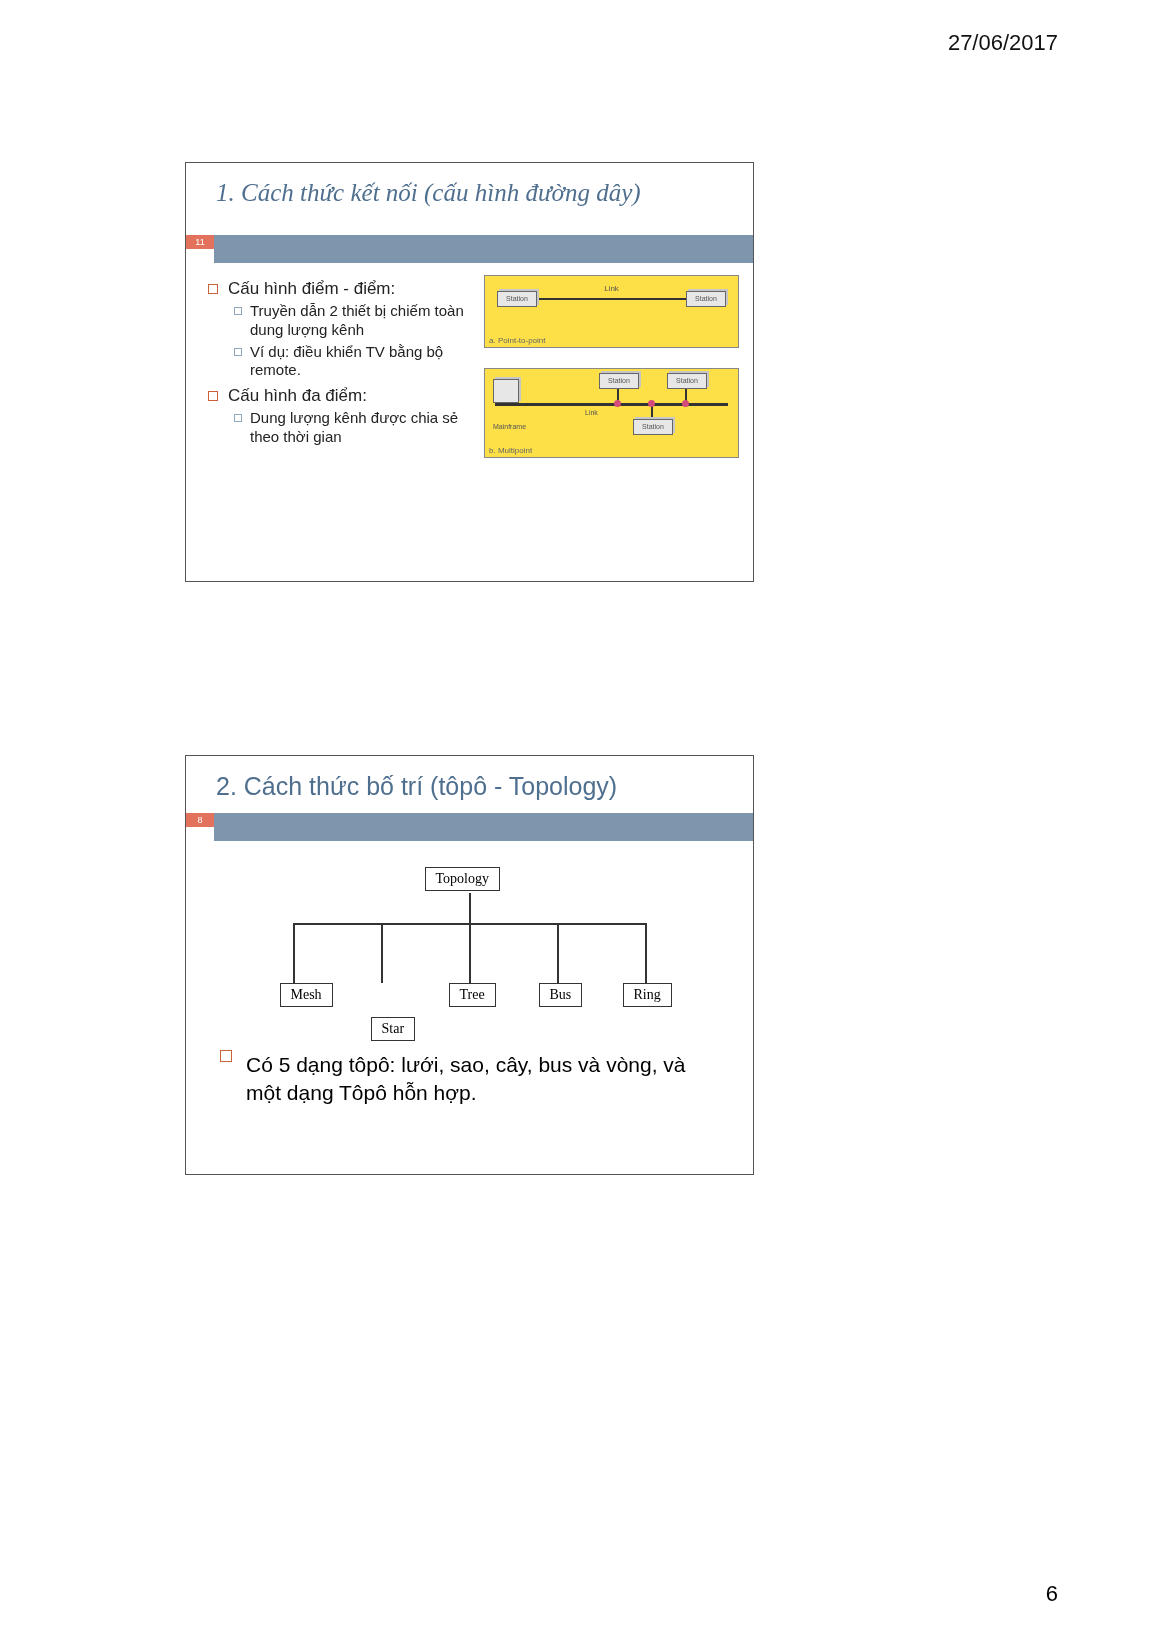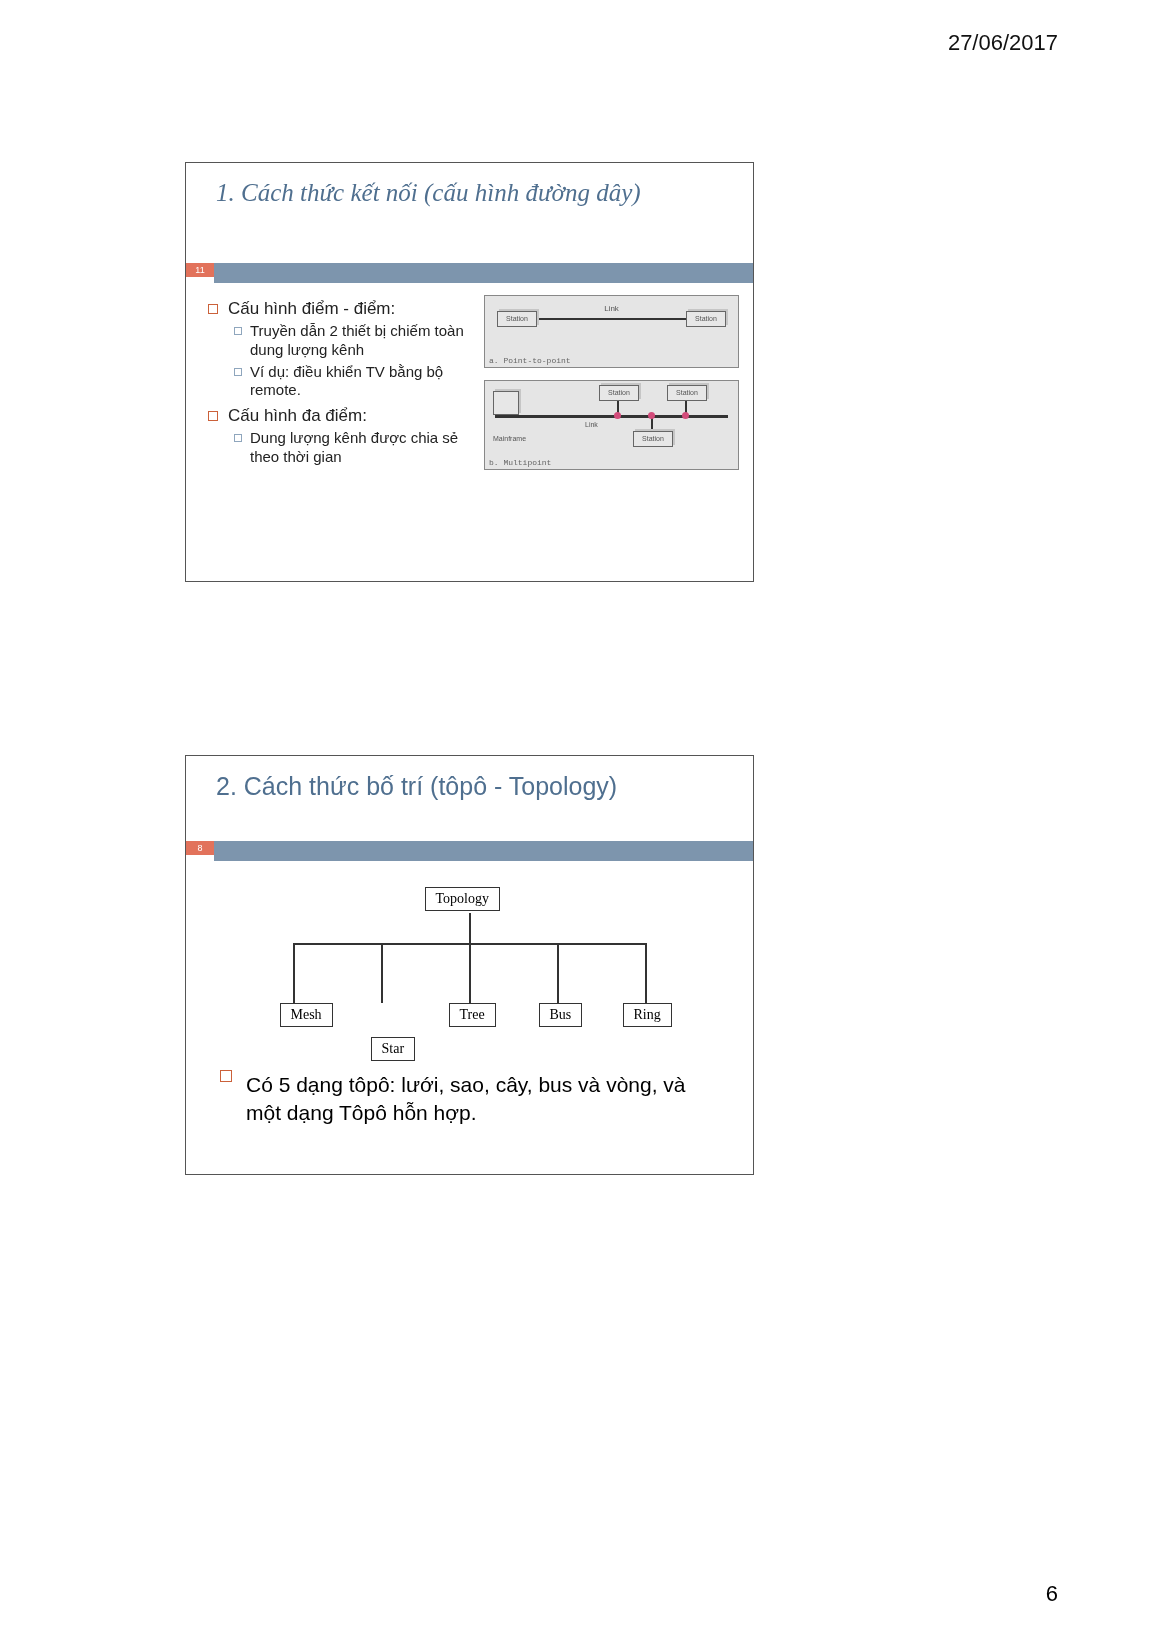--- a/index.html
+++ b/index.html
@@ -41,21 +41,21 @@
     font-size:25px;
     padding:16px 30px 28px 30px;
     font-family:'Times New Roman',serif;
   }
   .s-title2{
     color:#4f6f8f;
     font-size:25px;
     padding:16px 30px 12px 30px;
     font-family:Verdana,Arial,sans-serif;
   }
-  .divrow{height:20px;display:flex;margin-top:28px;}
+  .divrow{height:28px;display:flex;}
   .badge{
     width:28px;height:14px;background:#e2725b;
     color:#fff;font-size:9px;line-height:14px;text-align:center;
   }
   .stripe{flex:1;background:#7d95ad;}
   .body{
     display:flex;
     padding:12px 14px 0 14px;
   }
   .col-l{flex:1;font-size:17px;color:#222;}
@@ -66,22 +66,22 @@
     content:"";position:absolute;left:-20px;top:5px;
     width:8px;height:8px;border:1px solid #cb613a;
   }
   ul.lvl2{list-style:none;margin:2px 0 6px 0;padding:0 0 0 22px;font-size:15px;line-height:1.25;}
   ul.lvl2>li{position:relative;margin:3px 0;}
   ul.lvl2>li:before{
     content:"";position:absolute;left:-16px;top:5px;
     width:6px;height:6px;border:1px solid #8fa6bd;
   }
   
-  .dia{border:1px solid #888;background:#e5e5e5;font-size:8px;color:#555;margin-bottom:12px;}
-  .dia .cap{font-size:8px;color:#666;padding:2px 4px;font-family:Liberation Mono, monospace;}
+  .dia{border:1px solid #888;background:#fde047;font-size:8px;color:#555;margin-bottom:20px;}
+  .dia .cap{font-size:8px;color:#666;padding:2px 4px;}
   .pp{height:58px;position:relative;}
   .pp .link{position:absolute;top:22px;left:18px;right:18px;height:2px;background:#333;}
   .pp .label{position:absolute;top:8px;left:0;right:0;text-align:center;}
   .box3d{
     width:38px;height:14px;background:#e7e7e7;border:1px solid #666;
     font-size:7px;text-align:center;line-height:14px;position:absolute;
     box-shadow:2px -2px 0 0 #c6c6c6;
   }
   .mp{height:75px;position:relative;}
   .mp .bus{position:absolute;top:34px;left:10px;right:10px;height:3px;background:#333;}

